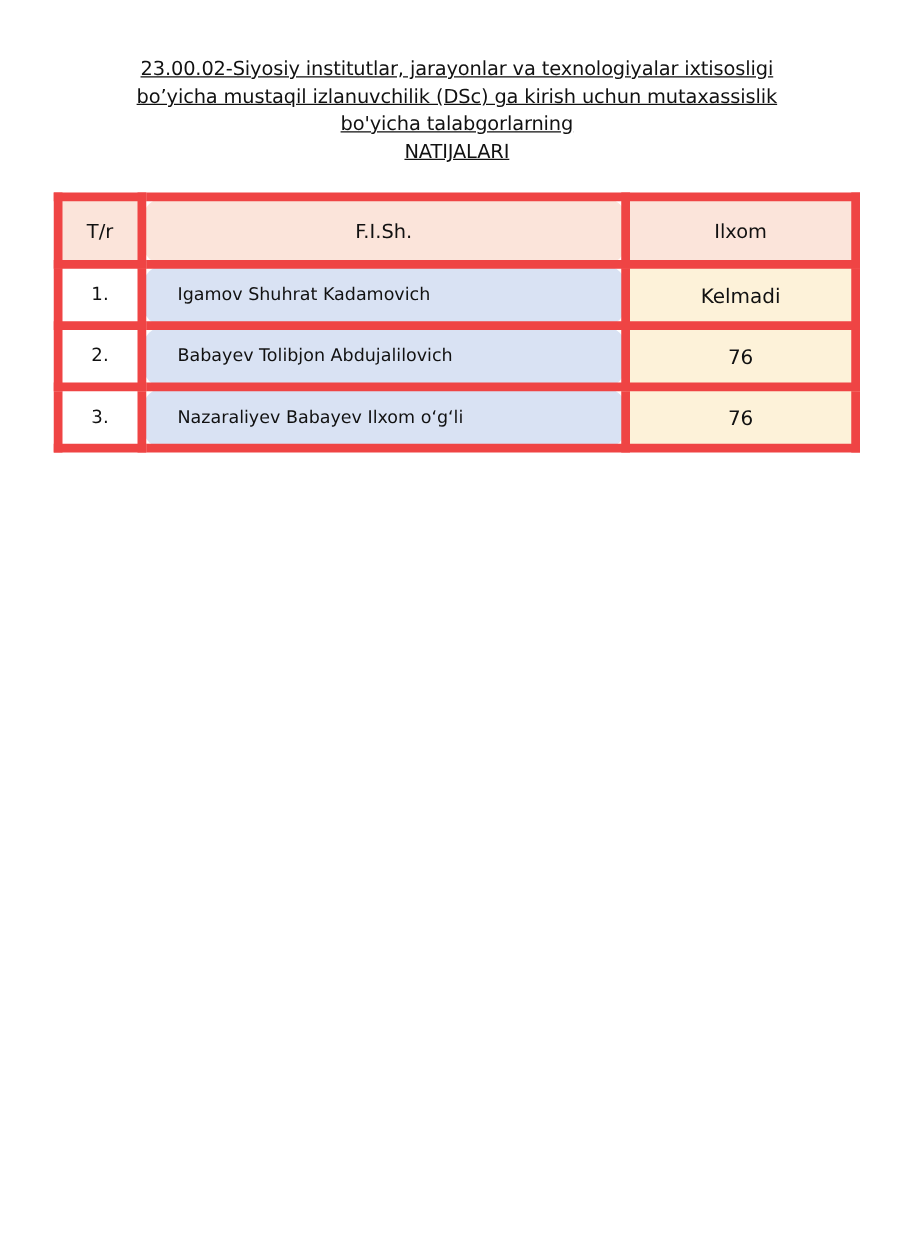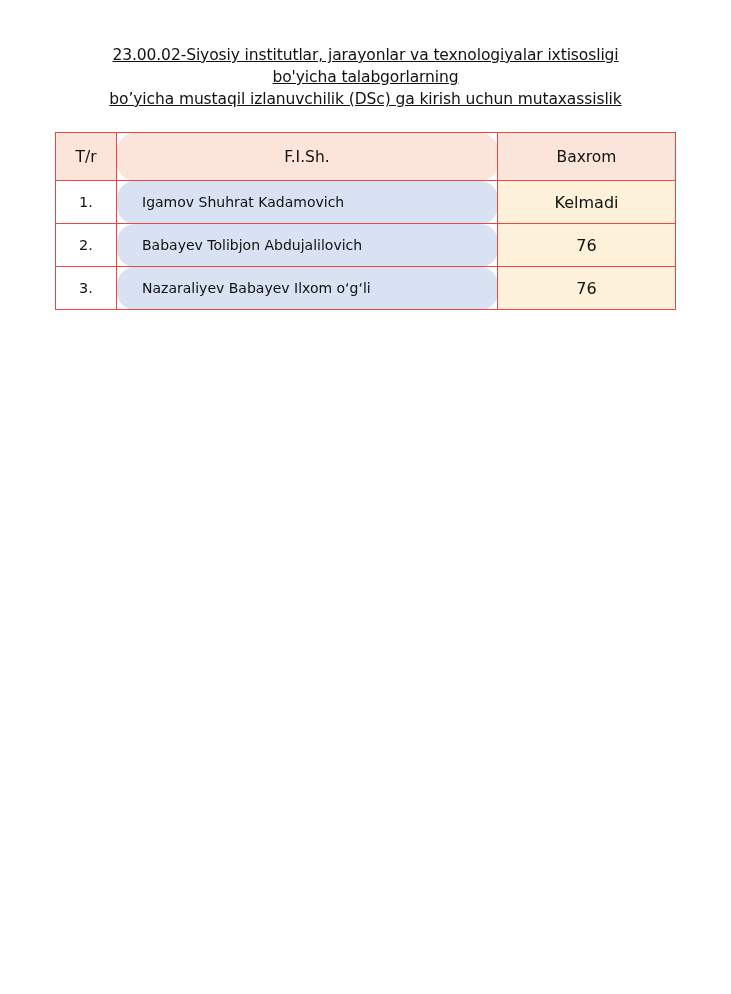--- a/index.html
+++ b/index.html
@@ -41,21 +41,21 @@
     line-height: 1.42;
   }
   table.results {
     border-collapse: collapse;
     margin: 22px auto 0 auto;
     width: 617px;
     table-layout: fixed;
   }
   table.results th,
   table.results td {
-    border: 1px solid #ef4444;
+    border: 7px solid #ef4444;
     padding: 0;
     vertical-align: middle;
   }
   th.h-tr, td.c-tr { width: 60px; }
   th.h-fish, td.c-fish { width: 380px; border-radius: 18px; }
   th.h-natija, td.c-natija { width: 177px; }
 
   thead th {
     background: #fbe4da;
     font-weight: normal;
@@ -87,30 +87,31 @@
     color: #111111;
   }
 </style>
 </head>
 <body>
 
 <div class="page">
 
   <div class="doc-title">
     <span class="line">23.00.02-Siyosiy institutlar, jarayonlar va texnologiyalar ixtisosligi</span>
+    <span class="line">bo’yicha mustaqil izlanuvchilik (DSc) ga kirish uchun mutaxassislik</span>
     <span class="line">bo'yicha talabgorlarning</span>
-    <span class="line">bo’yicha mustaqil izlanuvchilik (DSc) ga kirish uchun mutaxassislik</span>
+    <span class="results-word">NATIJALARI</span>
   </div>
 
   <table class="results">
     <thead>
       <tr>
         <th class="h-tr">T/r</th>
         <th class="h-fish">F.I.Sh.</th>
-        <th class="h-natija">Baxrom</th>
+        <th class="h-natija">Ilxom</th>
       </tr>
     </thead>
     <tbody>
       <tr>
         <td class="c-tr">1.</td>
         <td class="c-fish">Igamov Shuhrat Kadamovich</td>
         <td class="c-natija">Kelmadi</td>
       </tr>
       <tr>
         <td class="c-tr">2.</td>

